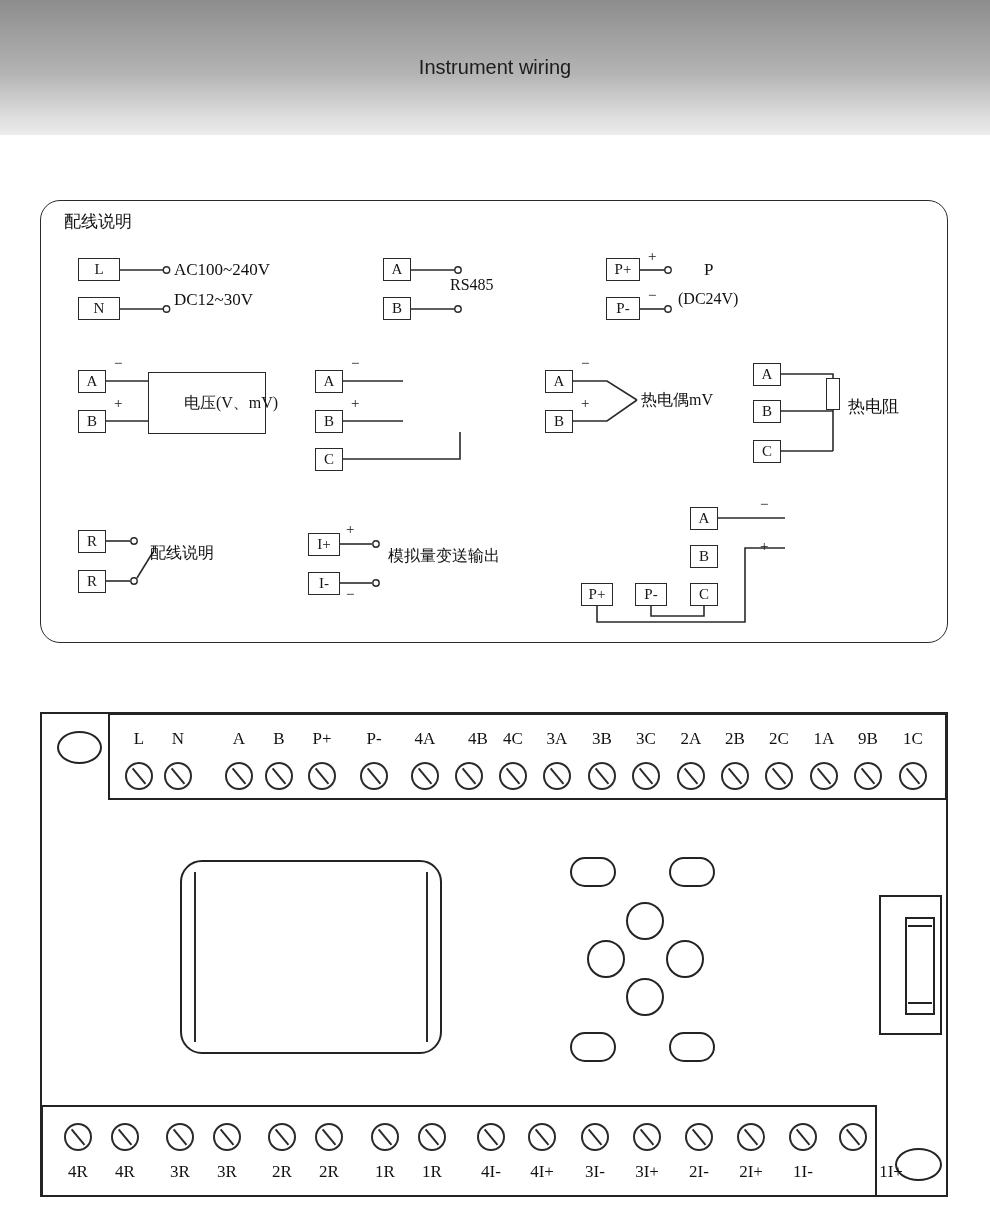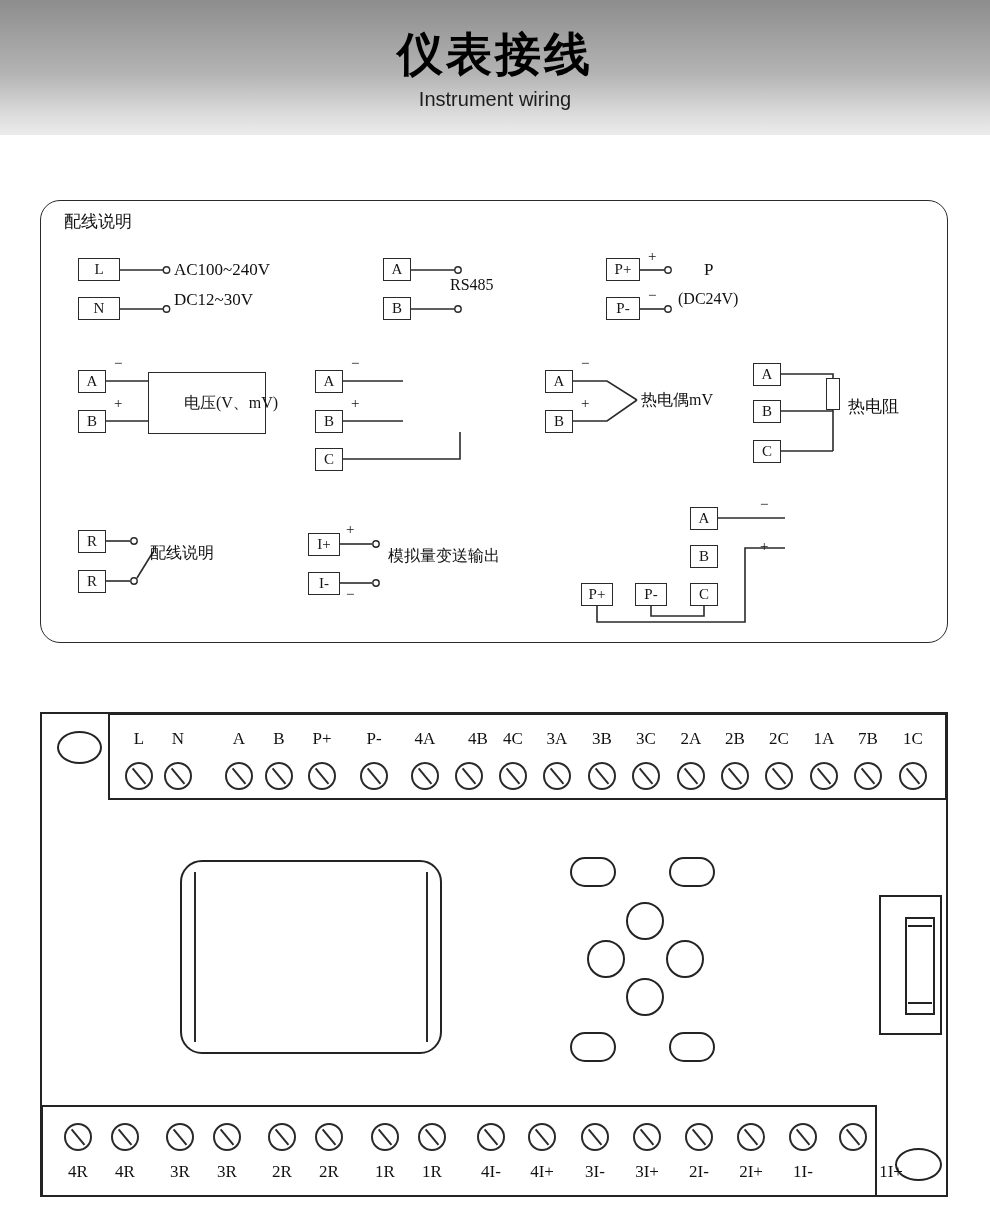--- a/index.html
+++ b/index.html
@@ -41,21 +41,20 @@
   .btn-stadium { position:absolute; width:46px; height:30px; border:2px solid #232323; border-radius:15px; background:#fff; }
   .btn-circle { position:absolute; width:38px; height:38px; border:2px solid #232323; border-radius:50%; background:#fff; }
   .conn-outer { position:absolute; left:837px; top:181px; width:63px; height:140px; border:2px solid #232323; background:#fff; }
   .conn-inner { position:absolute; left:863px; top:203px; width:30px; height:98px; border:2px solid #232323; background:#fff; }
   .conn-tick { position:absolute; left:866px; width:24px; height:2px; background:#232323; }
 </style>
 </head>
 <body>
 
 <div class="banner">
-  <div class="banner-title">仪表接线</div>
   <div class="banner-sub">Instrument wiring</div>
 </div>
 
 <div class="wiring-area">
   <div class="wiring-border"></div>
   <div class="wiring-title">配线说明</div>
 
   <svg class="wiring-svg" viewBox="0 0 908 443" fill="none" stroke="#2a2a2a" stroke-width="1.6">
 
     <g>
@@ -197,21 +196,21 @@
   <span class="term-label" style="left:383px;top:15px">4A</span>
   <span class="term-label" style="left:436px;top:15px">4B</span>
   <span class="term-label" style="left:471px;top:15px">4C</span>
   <span class="term-label" style="left:515px;top:15px">3A</span>
   <span class="term-label" style="left:560px;top:15px">3B</span>
   <span class="term-label" style="left:604px;top:15px">3C</span>
   <span class="term-label" style="left:649px;top:15px">2A</span>
   <span class="term-label" style="left:693px;top:15px">2B</span>
   <span class="term-label" style="left:737px;top:15px">2C</span>
   <span class="term-label" style="left:782px;top:15px">1A</span>
-  <span class="term-label" style="left:826px;top:15px">7B</span>
+  <span class="term-label" style="left:826px;top:15px">9B</span>
   <span class="term-label" style="left:871px;top:15px">1C</span>
 
   <div class="screw" style="left:83px;top:48px"></div>
   <div class="screw" style="left:122px;top:48px"></div>
   <div class="screw" style="left:183px;top:48px"></div>
   <div class="screw" style="left:223px;top:48px"></div>
   <div class="screw" style="left:266px;top:48px"></div>
   <div class="screw" style="left:318px;top:48px"></div>
   <div class="screw" style="left:369px;top:48px"></div>
   <div class="screw" style="left:413px;top:48px"></div>

